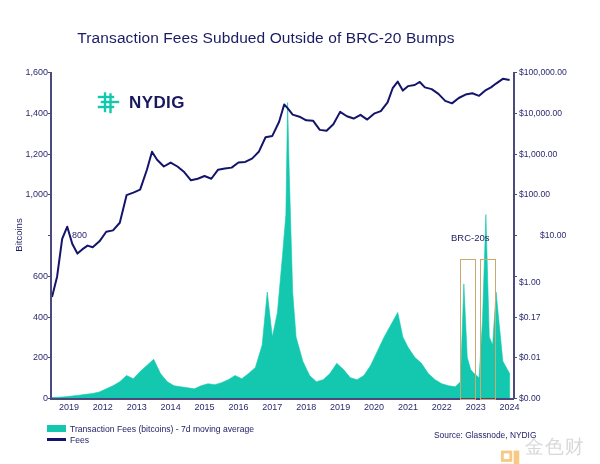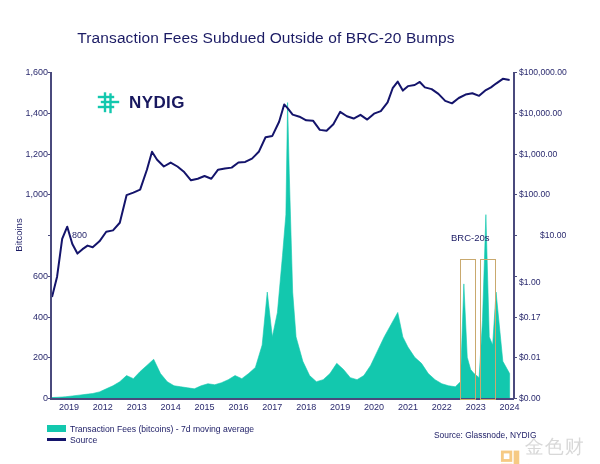--- a/index.html
+++ b/index.html
@@ -180,21 +180,21 @@
 
   <div class="brc-label">BRC-20s</div>
 
   <div class="legend">
     <div class="row">
       <span class="sw-area"></span>
       <span>Transaction Fees (bitcoins) - 7d moving average</span>
     </div>
     <div class="row">
       <span class="sw-line"></span>
-      <span>Source</span>
+      <span>Fees</span>
     </div>
   </div>
 
   <div class="source">Source: Glassnode, NYDIG</div>
 
   <div class="watermark">
     <svg width="22" height="22" viewBox="0 0 22 22">
       <rect x="1" y="1" width="12" height="12" fill="#f0a020"></rect>
       <rect x="4" y="4" width="6" height="6" fill="#ffffff"></rect>
       <rect x="14.5" y="1" width="6" height="17" fill="#f0a020"></rect>

